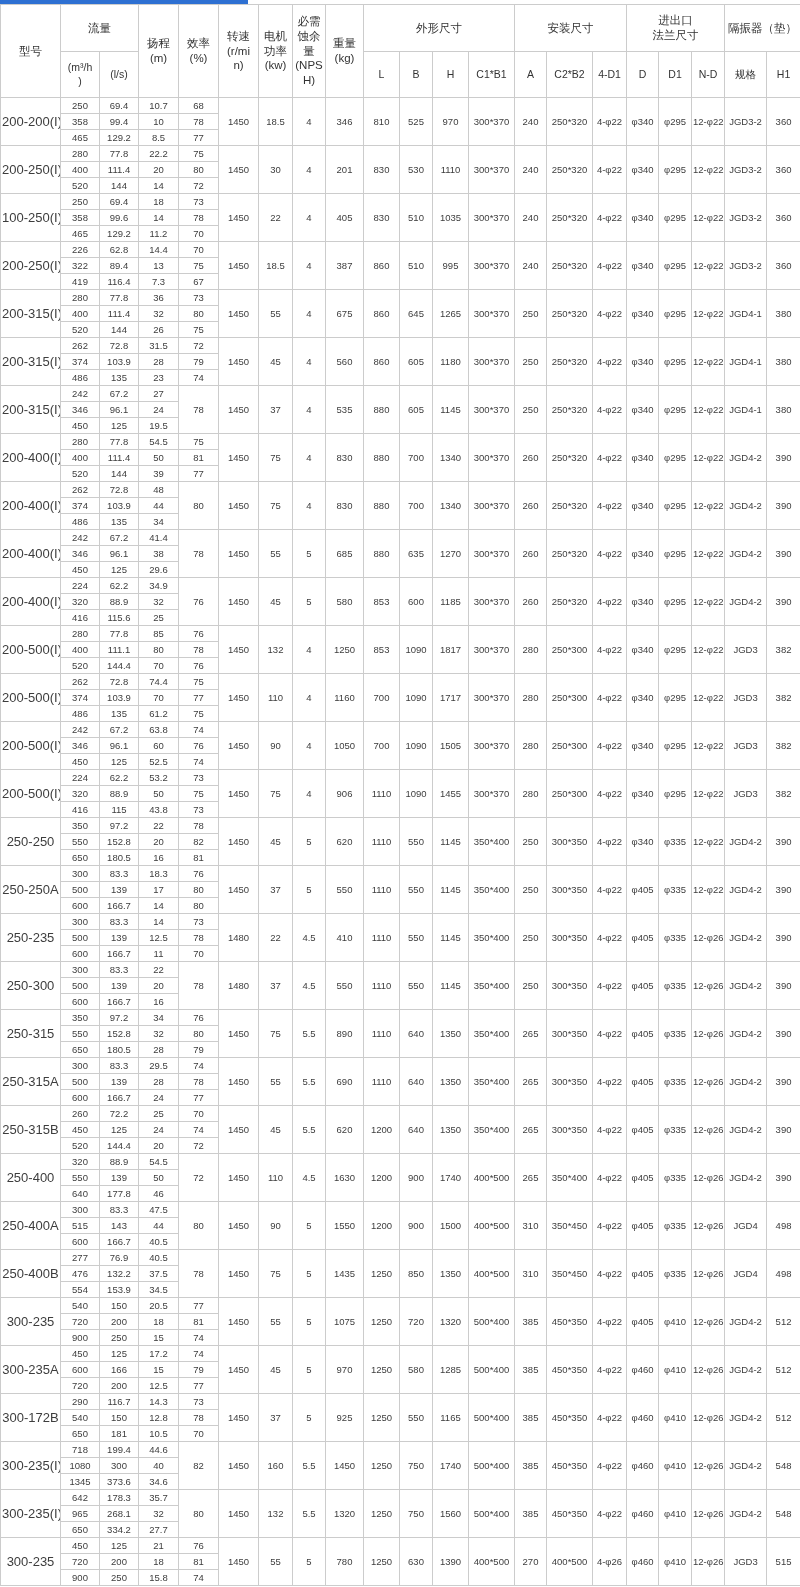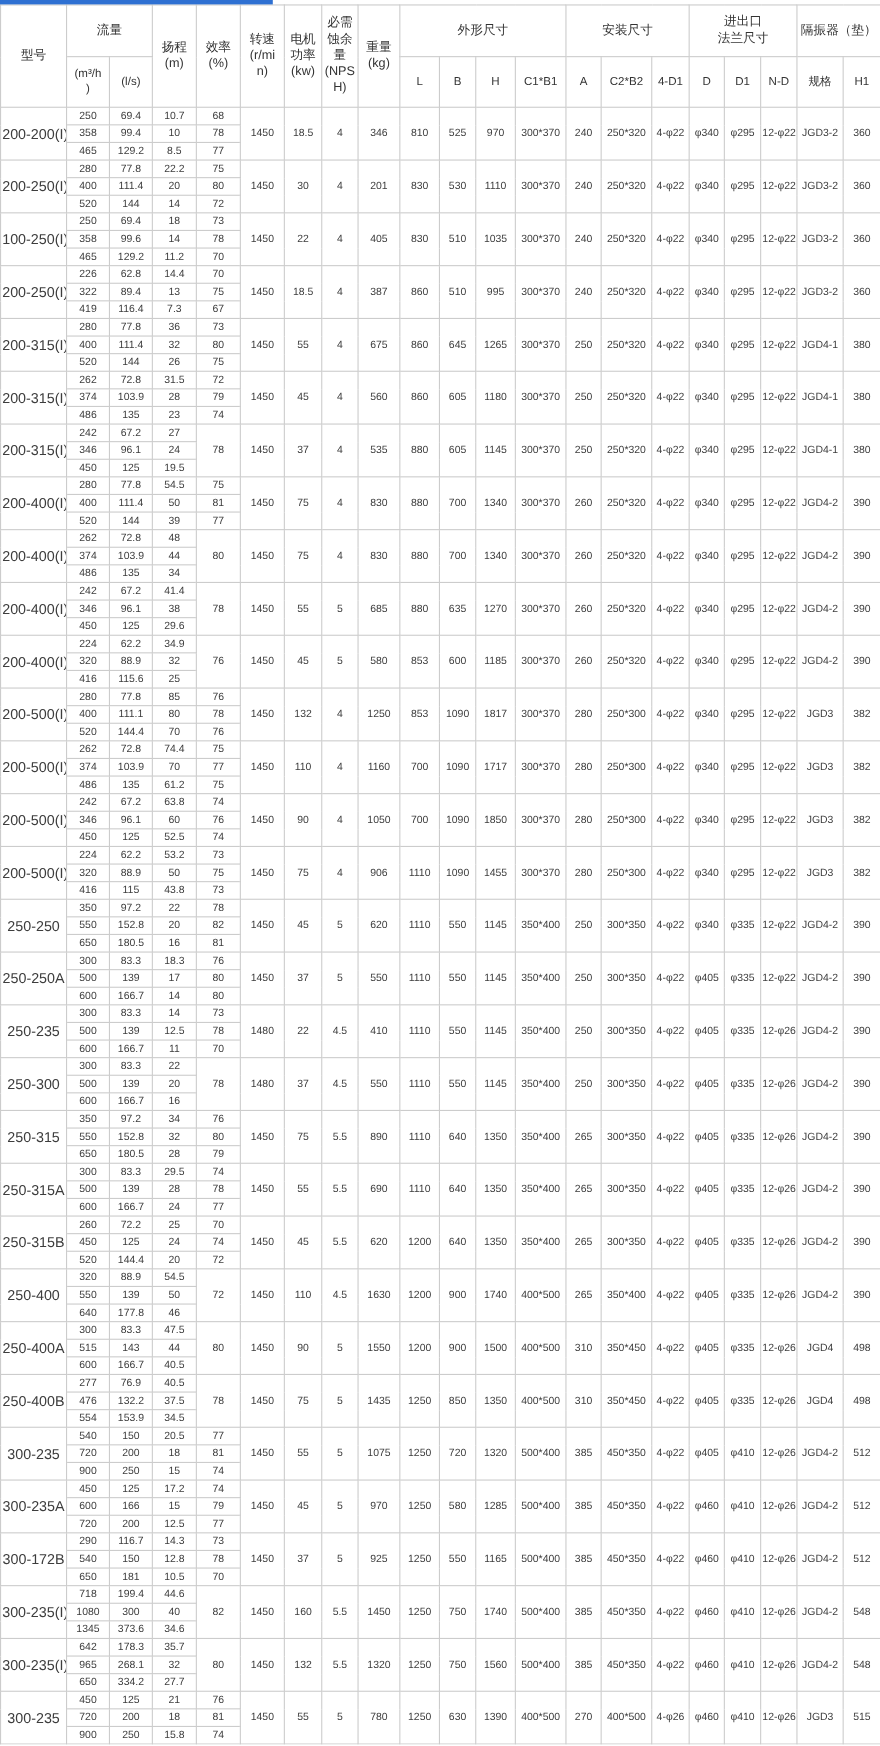--- a/index.html
+++ b/index.html
@@ -545,21 +545,21 @@
         <td>242</td>
         <td>67.2</td>
         <td>63.8</td>
         <td>74</td>
         <td rowspan="3">1450</td>
         <td rowspan="3">90</td>
         <td rowspan="3">4</td>
         <td rowspan="3">1050</td>
         <td rowspan="3">700</td>
         <td rowspan="3">1090</td>
-        <td rowspan="3">1850</td>
+        <td rowspan="3">1505</td>
         <td rowspan="3">300*370</td>
         <td rowspan="3">280</td>
         <td rowspan="3">250*300</td>
         <td rowspan="3">4-φ22</td>
         <td rowspan="3">φ340</td>
         <td rowspan="3">φ295</td>
         <td rowspan="3">12-φ22</td>
         <td rowspan="3">JGD3</td>
         <td rowspan="3">382</td>
       </tr>

